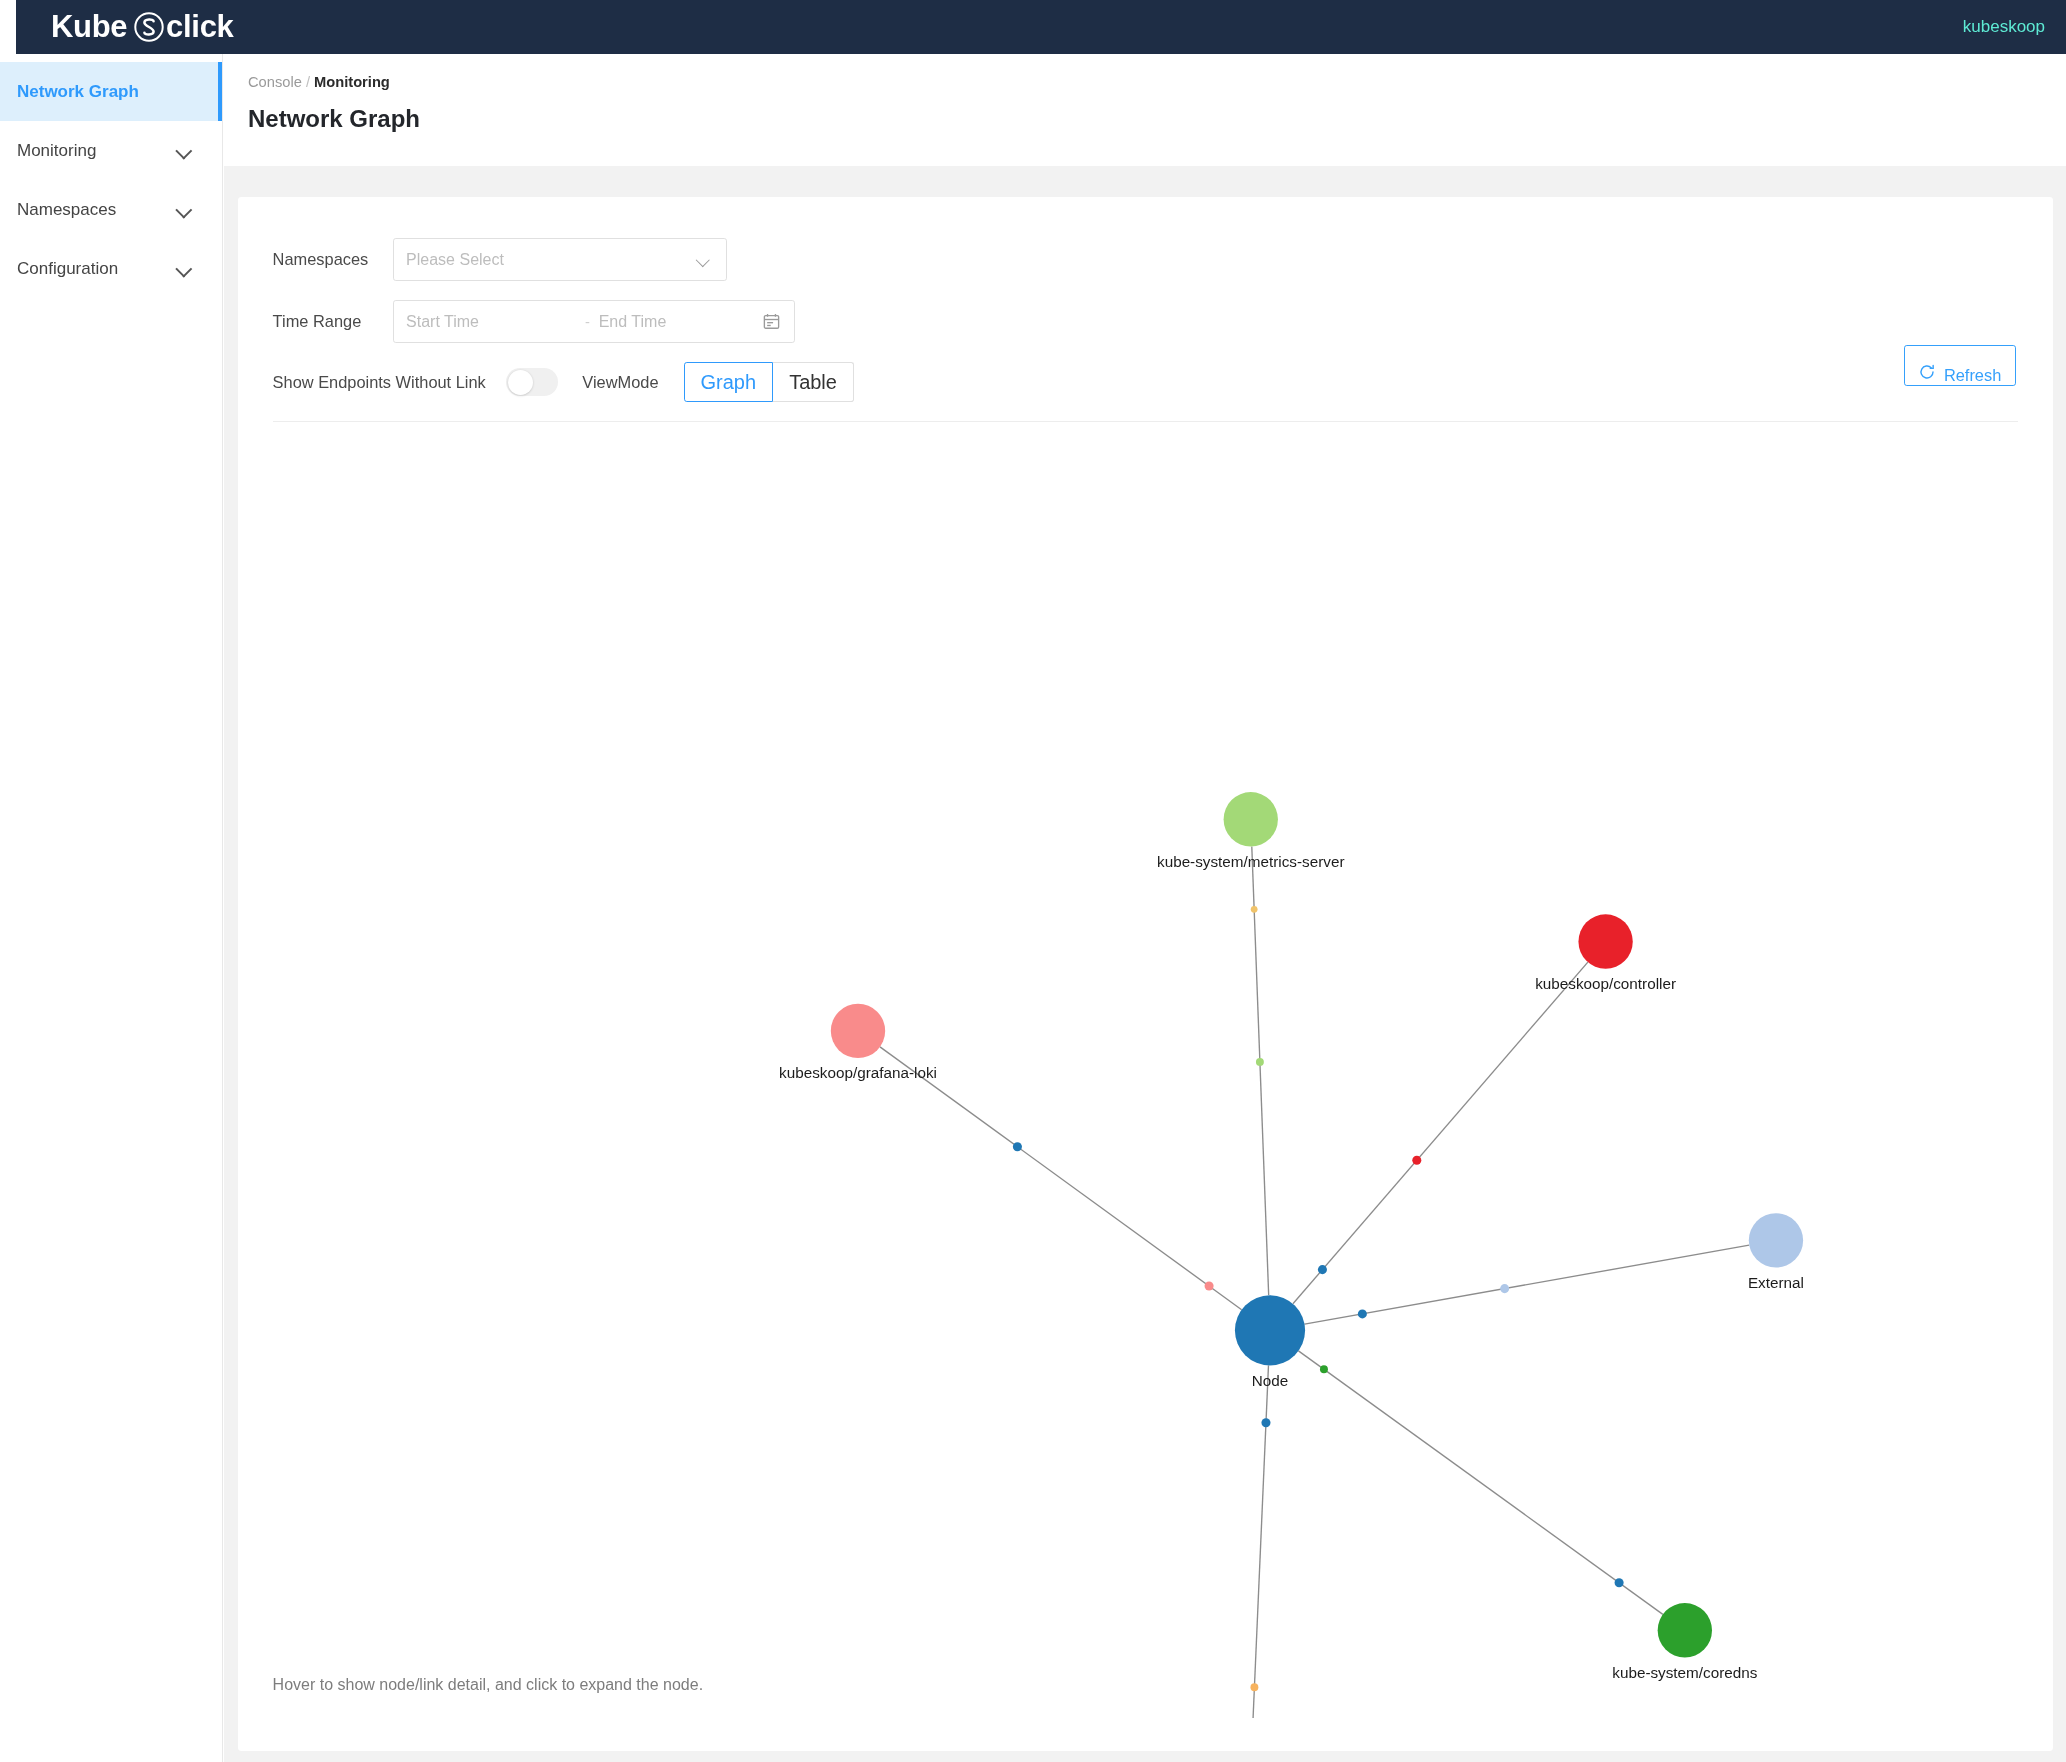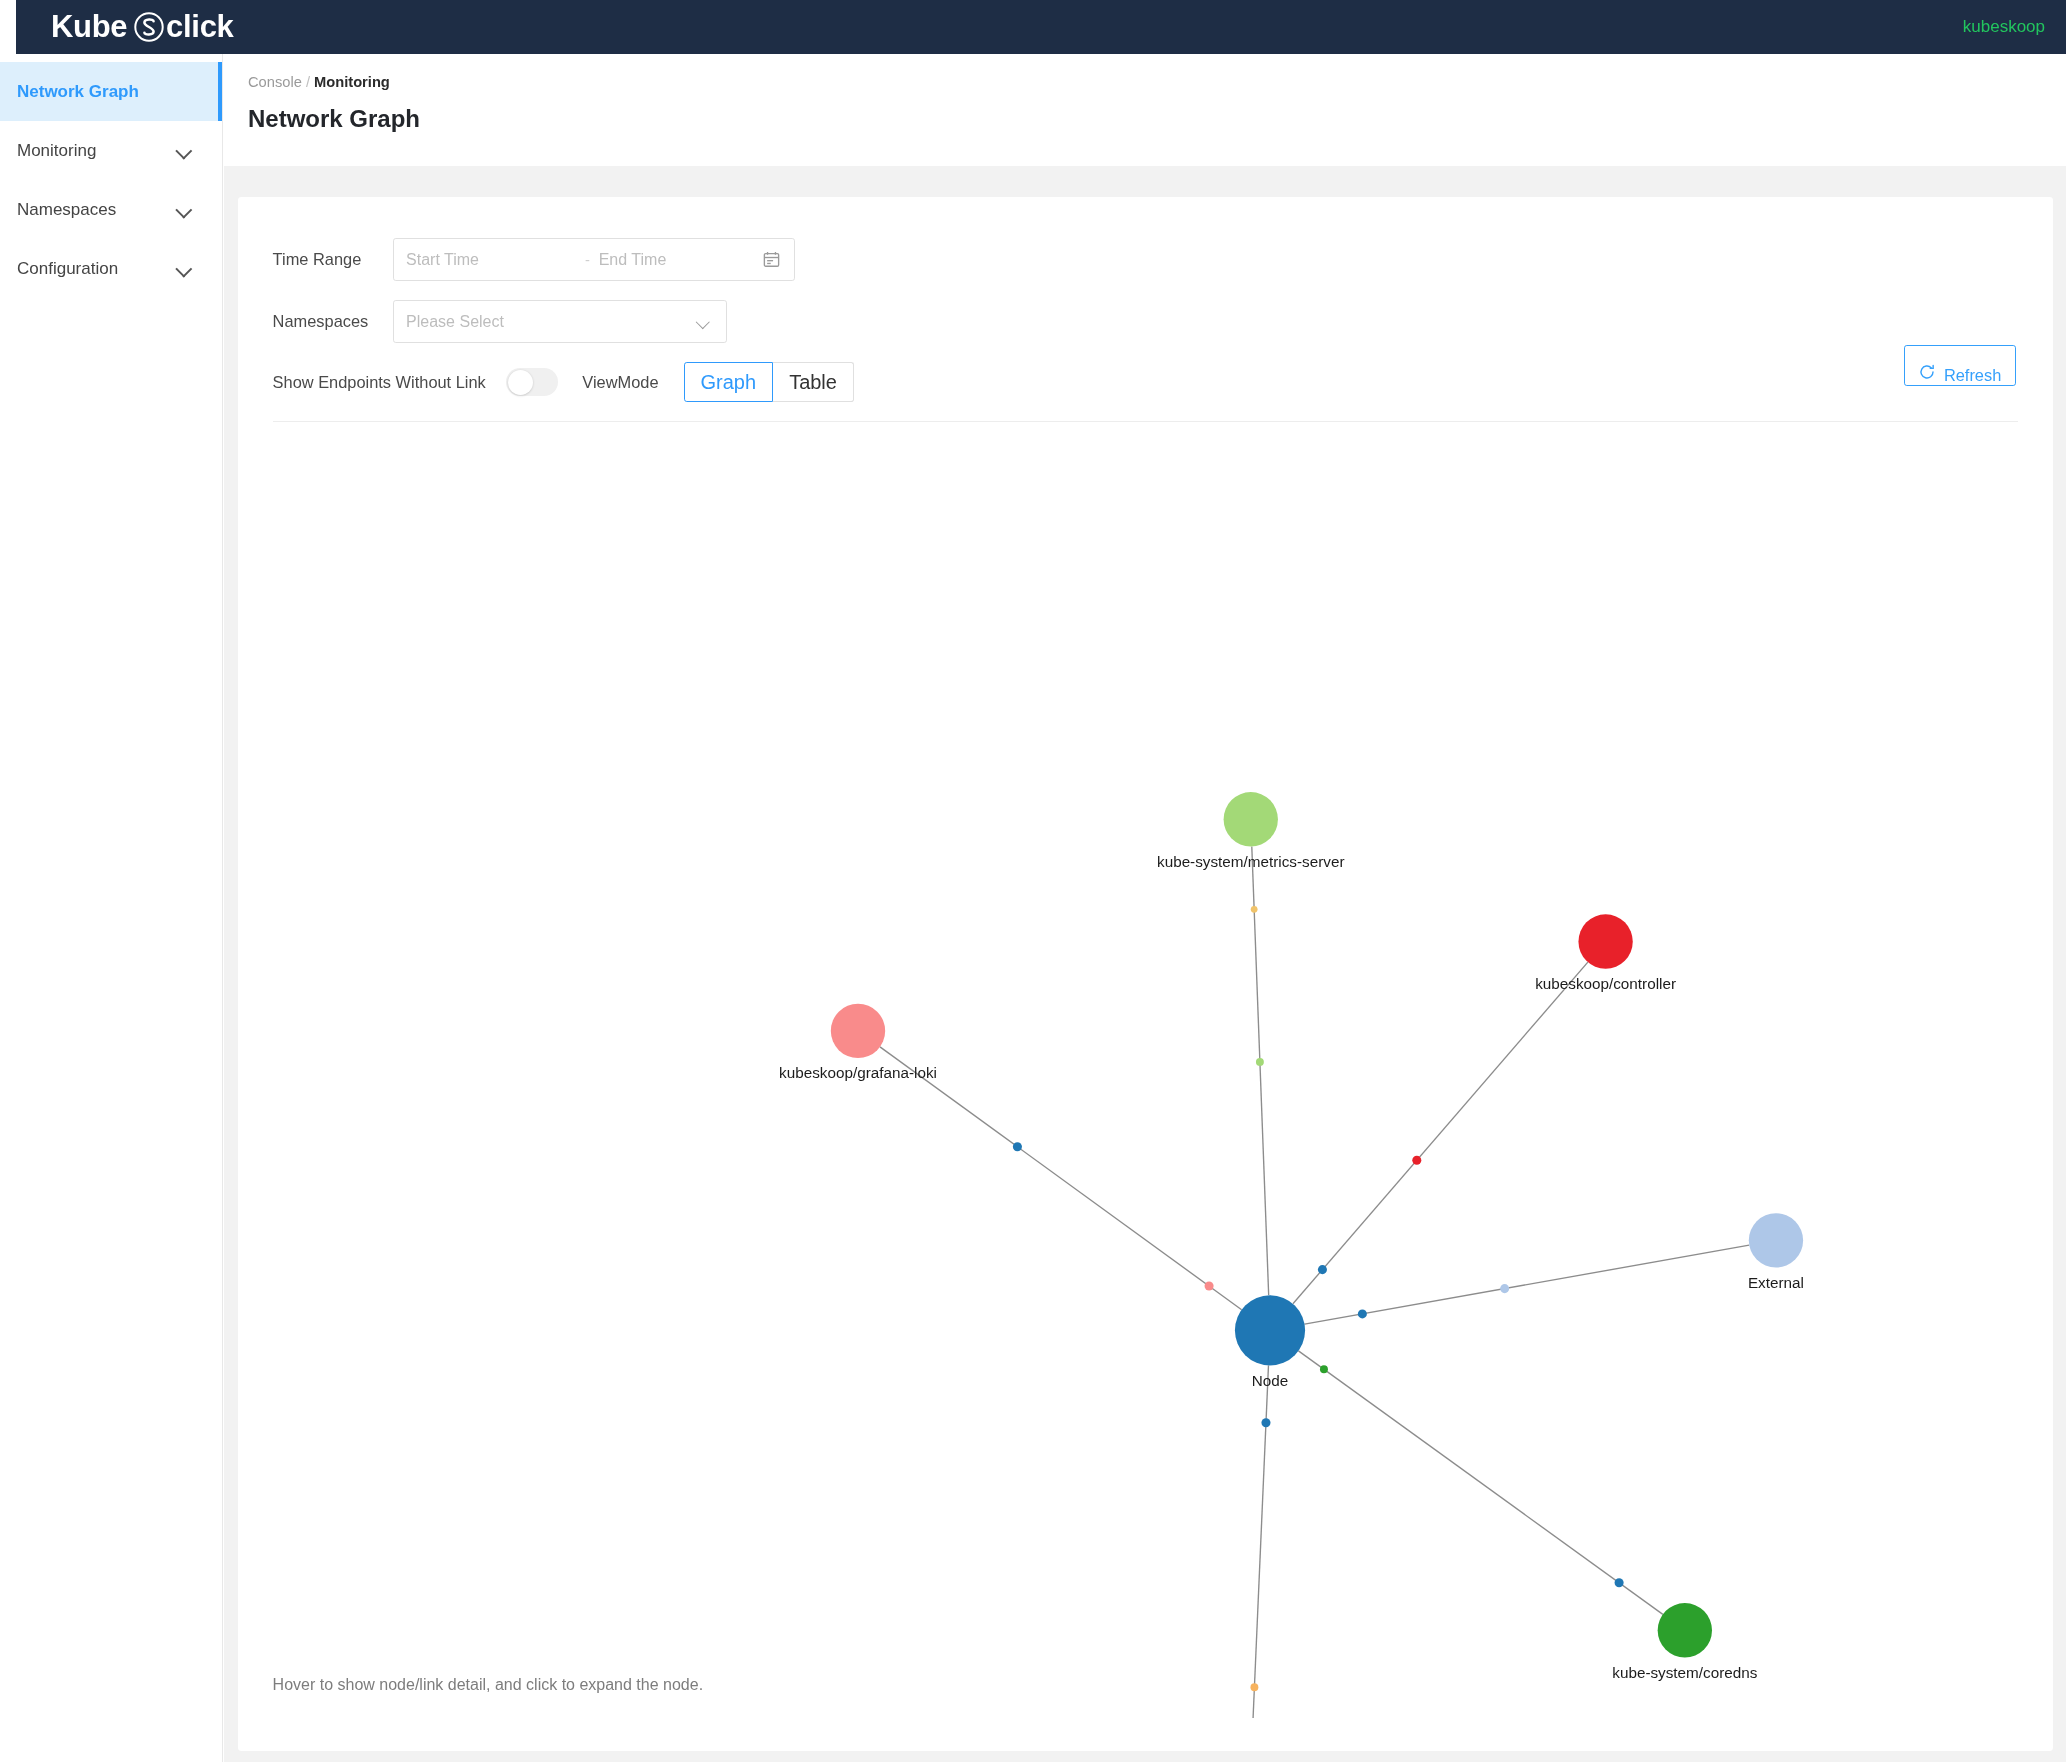--- a/index.html
+++ b/index.html
@@ -21,21 +21,21 @@
   .logo {
     display: flex; align-items: center;
     font-size: 31px; font-weight: bold; color: #ffffff;
     letter-spacing: -0.3px;
   }
   .logo-s-wrap {
     display: inline-flex; align-items: center; justify-content: center;
     width: 32px; height: 32px; margin: 0 1.1px 0 5.7px;
   }
   .topbar-spacer { flex: 1; }
-  .user-name { font-size: 17px; color: #22c55e; }
+  .user-name { font-size: 17px; color: #5eead4; }
 
   
   .sidebar {
     position: absolute; top: 54px; left: 0;
     width: 223px; height: 1708px;
     background: #ffffff;
     border-right: 1.1px solid #e8e8e8;
     padding-top: 8px;
   }
   .nav-item {
@@ -230,45 +230,45 @@
       <span class="sep">/</span>
       <span class="crumb-current">Monitoring</span>
     </div>
     <div class="page-title">Network Graph</div>
   </div>
 
   <div class="content-area">
     <div class="card">
 
       <div class="filters">
+
+        <div class="frow">
+          <div class="flabel">Namespaces</div>
+          <div class="nsselect">
+            <span class="ns-ph">Please Select</span>
+            <span class="chev-sm"></span>
+          </div>
+        </div>
 
         <div class="frow">
           <div class="flabel">Time Range</div>
           <div class="daterange">
             <span class="dr-in dr-start">Start Time</span>
             <span class="dr-dash">-</span>
             <span class="dr-in dr-end">End Time</span>
             <span class="cal-icon">
               <svg width="19" height="19" viewBox="0 0 24 24" fill="none" stroke="#9a9a9a" stroke-width="1.7">
                 <rect x="3" y="4.5" width="18" height="16" rx="1.6"></rect>
                 <line x1="3" y1="9.5" x2="21" y2="9.5"></line>
                 <line x1="7" y1="2.5" x2="7" y2="6"></line>
                 <line x1="17" y1="2.5" x2="17" y2="6"></line>
                 <line x1="6.5" y1="13.5" x2="14" y2="13.5"></line>
                 <line x1="6.5" y1="17" x2="11" y2="17"></line>
               </svg>
             </span>
-          </div>
-        </div>
-
-        <div class="frow">
-          <div class="flabel">Namespaces</div>
-          <div class="nsselect">
-            <span class="ns-ph">Please Select</span>
-            <span class="chev-sm"></span>
           </div>
         </div>
 
         <div class="frow">
           <div class="flabel wide">Show Endpoints Without Link</div>
           <div class="switch">
             <span class="knob"></span>
           </div>
           <div class="flabel wide">ViewMode</div>
           <div class="segment">

